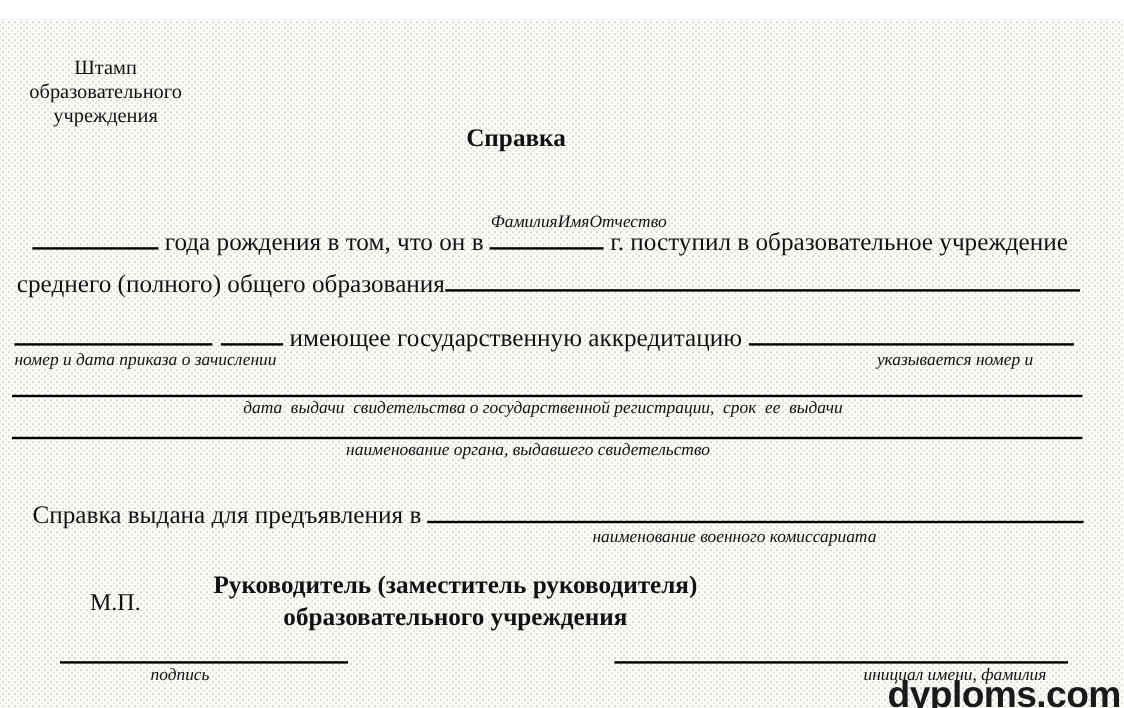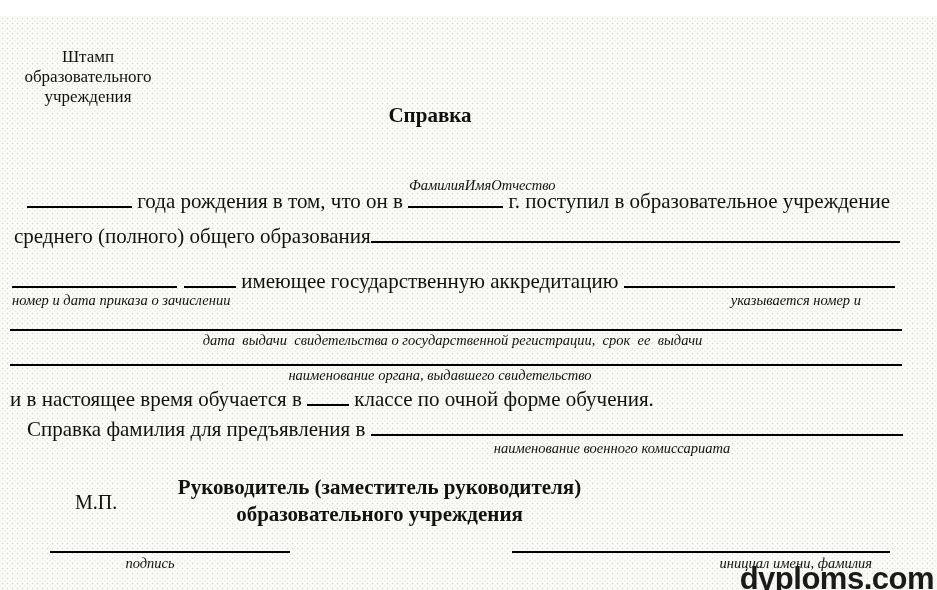--- a/index.html
+++ b/index.html
@@ -130,28 +130,23 @@
   </div>
   <div class="caption" style="left:12px;top:276px;">номер и дата приказа о зачислении</div>
   <div class="caption" style="right:76px;top:276px;">указывается номер и</div>
 
   <div class="fullline" style="left:10px;right:35px;top:295px;"></div>
   <div class="caption" style="left:0;width:905px;top:316px;text-align:center;">дата  выдачи  свидетельства о государственной регистрации,  срок  ее  выдачи</div>
 
   <div class="fullline" style="left:10px;right:35px;top:330px;"></div>
   <div class="caption" style="left:0;width:880px;top:351px;text-align:center;">наименование органа, выдавшего свидетельство</div>
 
-  <div class="row" style="left:10px;top:371px;">
-    <span class="t">и в настоящее время обучается в </span>
-    <span class="blank" style="width:42px;"></span>
-    <span class="t"> классе по очной форме обучения.</span>
-  </div>
 
   <div class="row" style="left:27px;top:401px;right:34px;">
-    <span class="t">Справка фамилия для предъявления в </span>
+    <span class="t">Справка выдана для предъявления в </span>
     <span class="blank grow"></span>
   </div>
   <div class="caption" style="left:367px;width:490px;top:424px;text-align:center;">наименование военного комиссариата</div>
 
   <div class="sighead">
     <div>Руководитель (заместитель руководителя)</div>
     <div>образовательного учреждения</div>
   </div>
 
   <div class="mp">М.П.</div>

